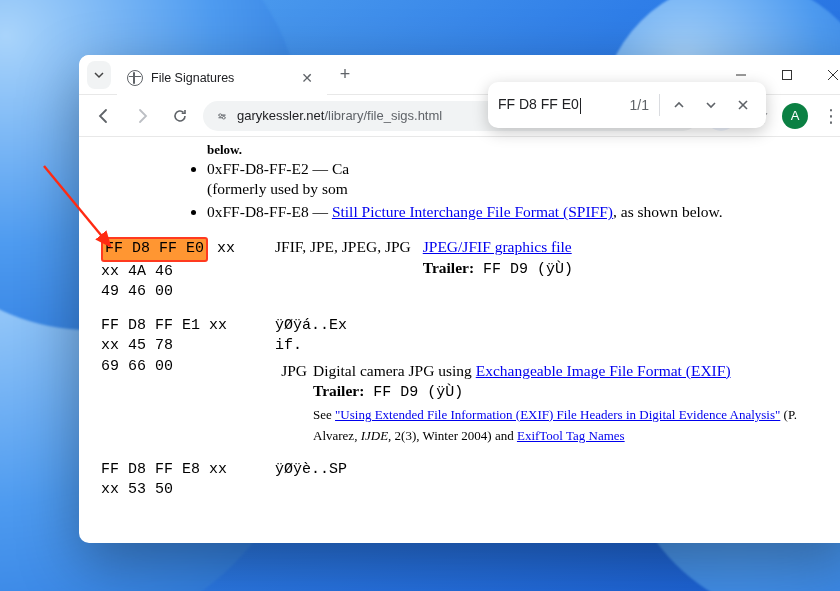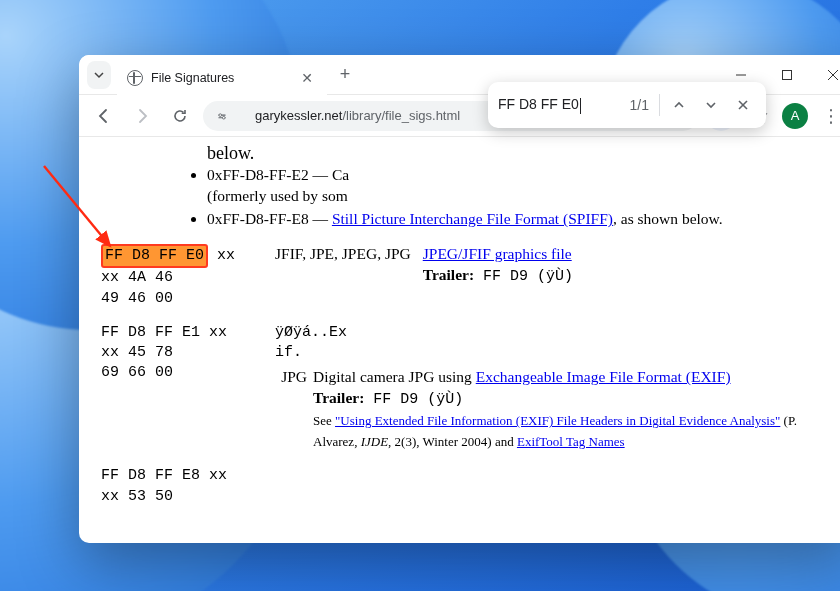--- a/index.html
+++ b/index.html
@@ -57,21 +57,21 @@
   .win-btn svg { width: 10px; height: 10px; }
 
   .toolbar {
     height: 42px; display: flex; align-items: center; gap: 8px; padding: 0 10px;
     border-bottom: 1px solid #e8e8e8;
   }
   .nav-btn { width: 30px; height: 30px; border-radius: 50%; display:flex; align-items:center; justify-content:center; color:#5f6368; }
   .nav-btn.disabled { color:#bcbfc4; }
   .addr {
     flex: 1; height: 30px; background: #f1f3f4; border-radius: 16px;
-    display: flex; align-items: center; padding: 0 12px; gap: 26px; color:#5f6368;
+    display: flex; align-items: center; padding: 0 12px; gap: 8px; color:#5f6368;
   }
   .addr .site-icon { width:14px; height:14px; }
   .url-text { font-size: 13px; color:#202124; white-space:nowrap; overflow:hidden; }
   .url-text .domain { color:#202124; }
   .url-text .path { color:#5f6368; }
   .tool-icon { width: 30px; height: 30px; display:flex; align-items:center; justify-content:center; color:#5f6368; }
   .avatar { width: 26px; height: 26px; border-radius:50%; background:#0b8043; color:#fff; display:flex; align-items:center; justify-content:center; font-size:13px; font-weight:500; }
   .menu-dots { font-size: 18px; color:#5f6368; }
 
   .find-bar {
@@ -192,21 +192,21 @@
           <path d="M9 2l2 4.5 5 .5-3.7 3.3 1 5L9 12.8 4.7 15.3l1-5L2 7l5-.5z" stroke="currentColor" stroke-width="1.3" fill="none"></path>
         </svg>
     </div>
     <div class="avatar">
         <span>A</span>
       </div>
     <div class="tool-icon menu-dots">⋮</div>
   </div>
 
   <div class="content">
-    <div style="padding-left:110px; font-size:18px;">below.</div>
+    <div style="padding-left:110px; font-size:13px;font-weight:bold;">below.</div>
     <ul>
       <li>
         <span>0xFF-D8-FF-E2</span><span> — Ca</span><br>
         <span>(formerly used by som</span>
       </li>
       <li>
         <span>0xFF-D8-FF-E8</span><span> — </span><a class="link">Still Picture Interchange File Format (SPIFF)</a><span>, as shown below.</span>
       </li>
     </ul>
 
@@ -241,20 +241,23 @@
               <span>See </span><a class="link" style="font-size:13px;">"Using Extended File Information (EXIF) File Headers in Digital Evidence Analysis"</a><span> (P. Alvarez, </span><i>IJDE</i><span>, 2(3), Winter 2004) and </span><a class="link" style="font-size:13px;">ExifTool Tag Names</a>
             </span>
           </div>
         </div>
       </div>
     </div>
 
     <div class="block">
       <div class="hexcol mono">FF D8 FF E8 xx
 xx 53 50</div>
+      <div style="flex:1">
+        <div class="mono">ÿØÿè..SP</div>
+      </div>
     </div>
 
   </div>
 </div>
 
 <div class="find-bar">
   <span class="find-input"><span>FF D8 FF E0</span><span class="caret"></span></span>
   <span class="find-count">1/1</span>
   <span class="find-sep"></span>
   <div class="find-btn">

